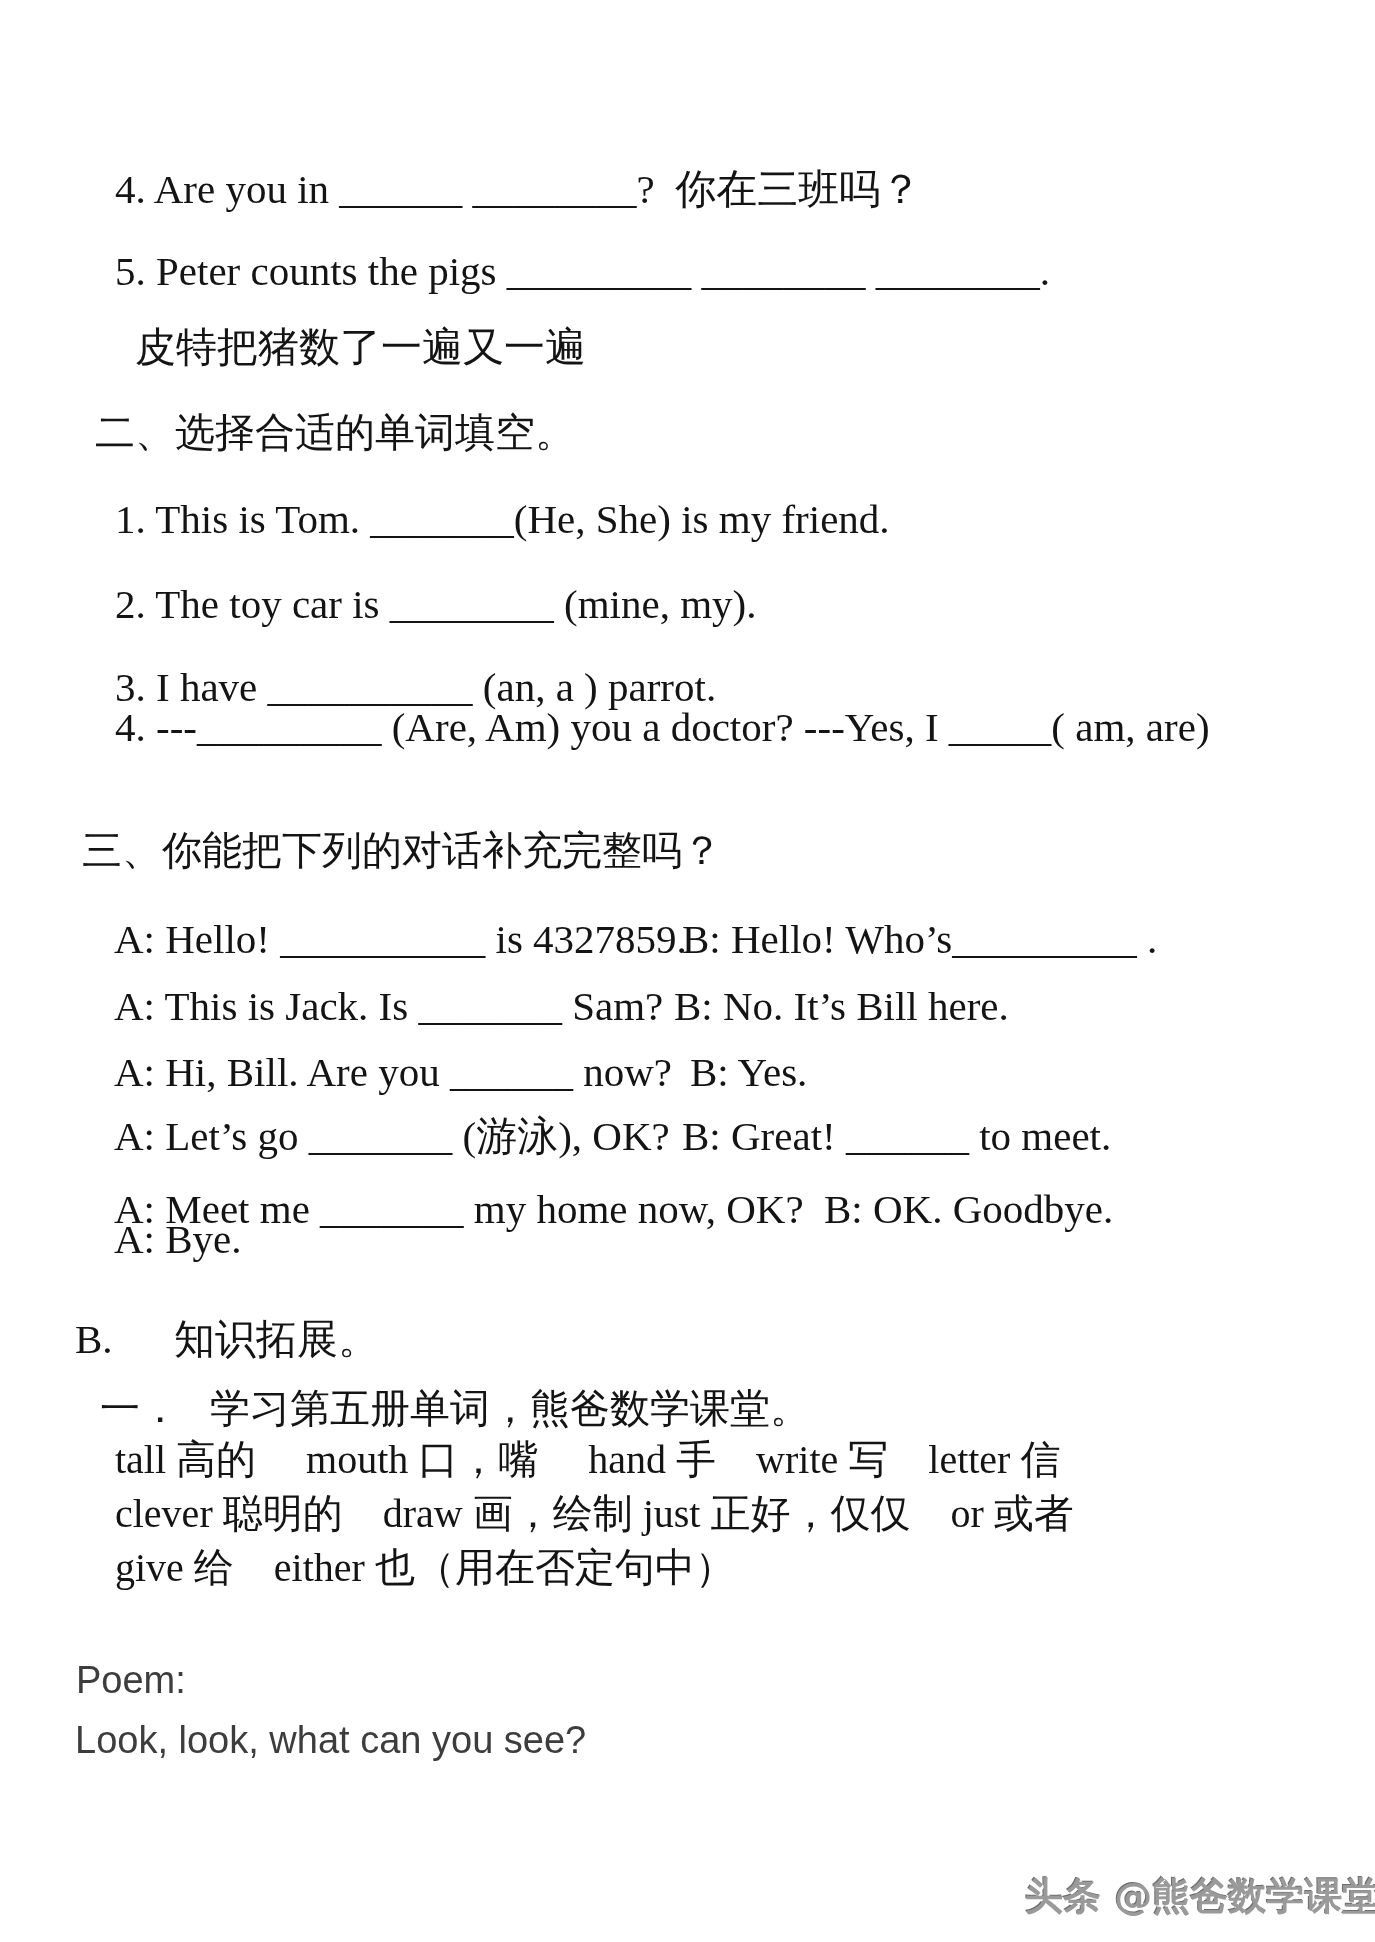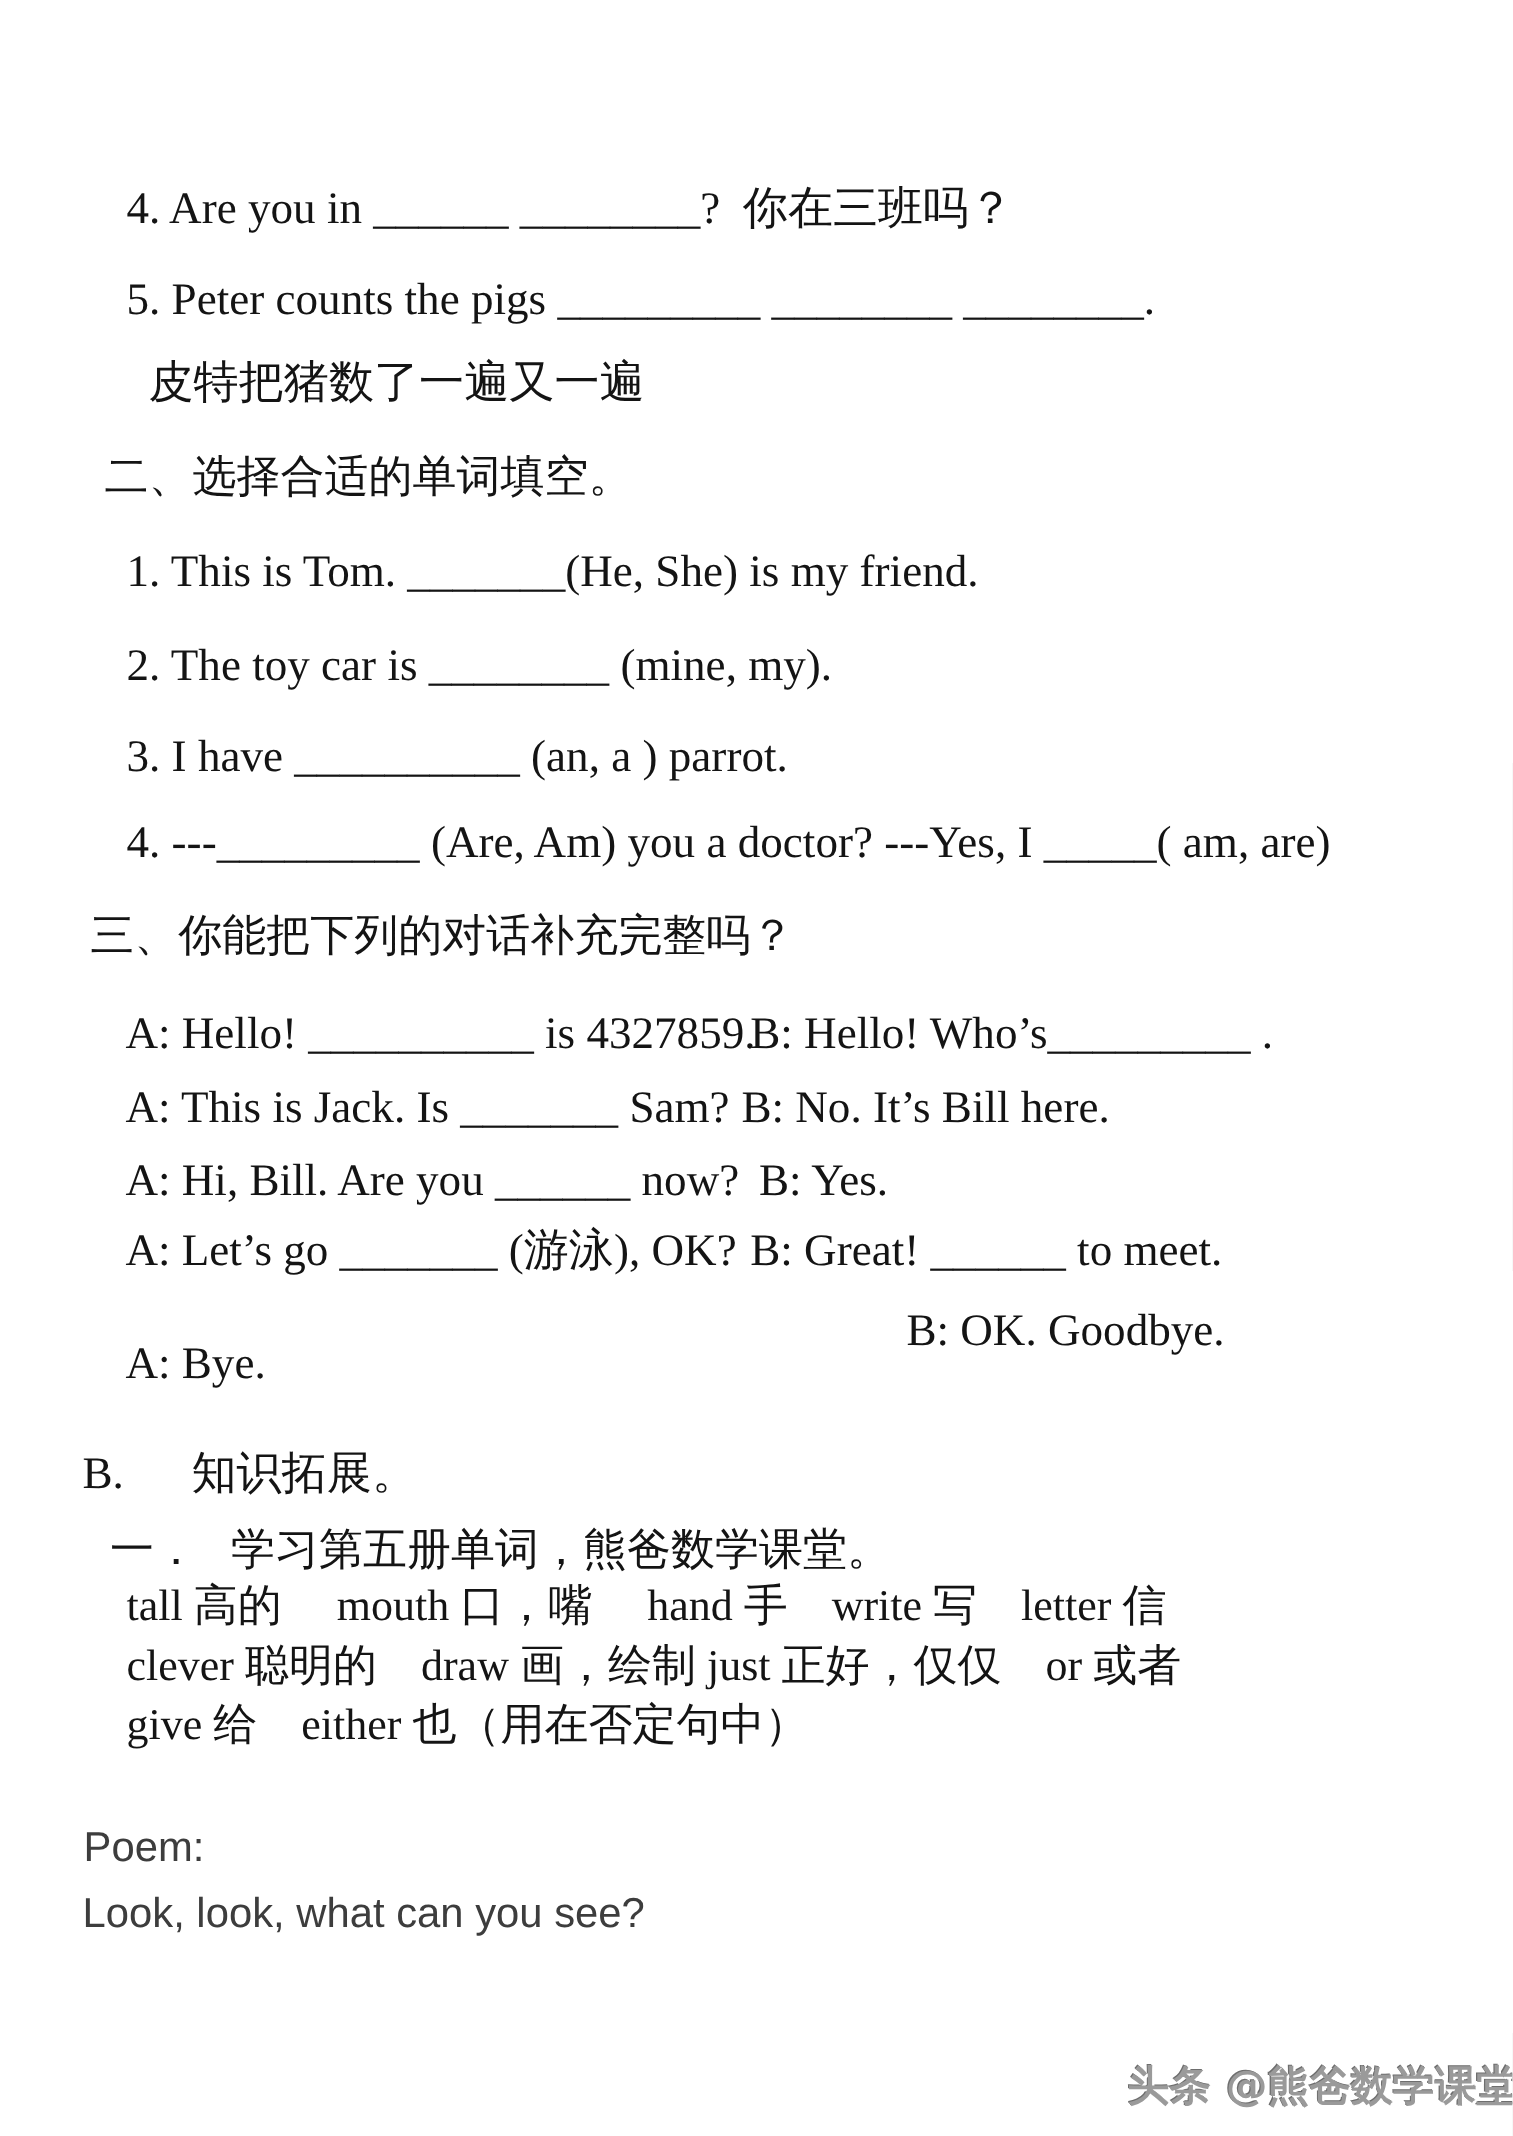--- a/index.html
+++ b/index.html
@@ -52,36 +52,37 @@
   <div class="line" style="left:135px;top:324px;">皮特把猪数了一遍又一遍</div>
 
   <div class="line cn-title" style="left:95px;top:410px;">二、选择合适的单词填空。</div>
 
   <div class="line" style="left:115px;top:496px;">1. This is Tom. _______(He, She) is my friend.</div>
 
   <div class="line" style="left:115px;top:581px;">2. The toy car is ________ (mine, my).</div>
 
   <div class="line" style="left:115px;top:664px;">3. I have __________ (an, a ) parrot.</div>
 
-  <div class="line" style="left:115px;top:742px;">4. ---_________ (Are, Am) you a doctor? ---Yes, I _____( am, are)</div>
+  <div class="line" style="left:115px;top:704px;">4. ---_________ (Are, Am) you a doctor? ---Yes, I _____( am, are)</div>
 
   <div class="line cn-title" style="left:82px;top:828px;">三、你能把下列的对话补充完整吗？</div>
 
   <div class="line" style="left:114px;top:916px;">A: Hello! __________ is 4327859.</div>
   <div class="line" style="left:682px;top:916px;">B: Hello! Who’s_________ .</div>
 
   <div class="line" style="left:114px;top:983px;">A: This is Jack. Is _______ Sam?</div>
   <div class="line" style="left:674px;top:983px;">B: No. It’s Bill here.</div>
 
   <div class="line" style="left:114px;top:1049px;">A: Hi, Bill. Are you ______ now?</div>
   <div class="line" style="left:690px;top:1049px;">B: Yes.</div>
 
   <div class="line" style="left:114px;top:1113px;">A: Let’s go _______ (游泳), OK?</div>
   <div class="line" style="left:682px;top:1113px;">B: Great! ______ to meet.</div>
 
+  <div class="line" style="left:114px;top:1186px;">A: Meet me _______ my home now, OK?</div>
   <div class="line" style="left:824px;top:1186px;">B: OK. Goodbye.</div>
 
   <div class="line" style="left:114px;top:1216px;">A: Bye.</div>
 
   <div class="line" style="left:75px;top:1316px;">B.      知识拓展。</div>
 
   <div class="line cn-title" style="left:100px;top:1386px;">一．   学习第五册单词，熊爸数学课堂。</div>
 
   <div class="line wordline" style="left:115px;top:1437px;">tall 高的     mouth 口，嘴     hand 手    write 写    letter 信</div>
 

